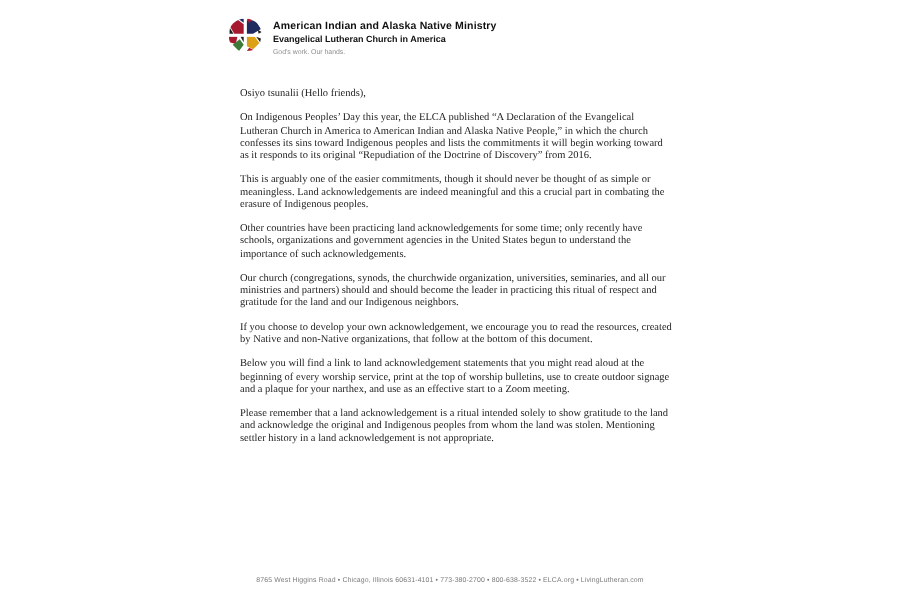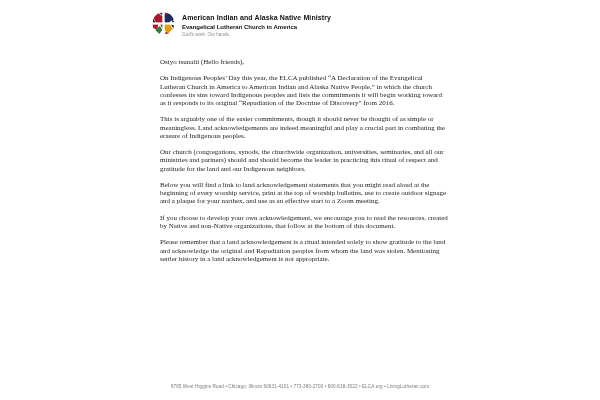--- a/index.html
+++ b/index.html
@@ -105,22 +105,23 @@
     <div class="header-text">
       <div class="ministry-name">American Indian and Alaska Native Ministry</div>
       <div class="church-name">Evangelical Lutheran Church in America</div>
       <div class="tagline">God's work. Our hands.</div>
     </div>
   </div>
 
   <div class="letter-body">
     <p>Osiyo tsunalii (Hello friends),</p>
     <p>On Indigenous Peoples’ Day this year, the ELCA published “A Declaration of the Evangelical Lutheran Church in America to American Indian and Alaska Native People,” in which the church confesses its sins toward Indigenous peoples and lists the commitments it will begin working toward as it responds to its original “Repudiation of the Doctrine of Discovery” from 2016.</p>
-    <p>This is arguably one of the easier commitments, though it should never be thought of as simple or meaningless. Land acknowledgements are indeed meaningful and play a crucial part in combating the erasure of Indigenous peoples.</p>
+    <p>This is arguably one of the easier commitments, though it should never be thought of as simple or meaningless. Land acknowledgements are indeed meaningful and this a crucial part in combating the erasure of Indigenous peoples.</p>
+    <p>Other countries have been practicing land acknowledgements for some time; only recently have schools, organizations and government agencies in the United States begun to understand the importance of such acknowledgements.</p>
     <p>Our church (congregations, synods, the churchwide organization, universities, seminaries, and all our ministries and partners) should and should become the leader in practicing this ritual of respect and gratitude for the land and our Indigenous neighbors.</p>
+    <p>If you choose to develop your own acknowledgement, we encourage you to read the resources, created by Native and non-Native organizations, that follow at the bottom of this document.</p>
     <p>Below you will find a link to land acknowledgement statements that you might read aloud at the beginning of every worship service, print at the top of worship bulletins, use to create outdoor signage and a plaque for your narthex, and use as an effective start to a Zoom meeting.</p>
-    <p>If you choose to develop your own acknowledgement, we encourage you to read the resources, created by Native and non-Native organizations, that follow at the bottom of this document.</p>
-    <p>Please remember that a land acknowledgement is a ritual intended solely to show gratitude to the land and acknowledge the original and Repudiation peoples from whom the land was stolen. Mentioning settler history in a land acknowledgement is not appropriate.</p>
+    <p>Please remember that a land acknowledgement is a ritual intended solely to show gratitude to the land and acknowledge the original and Indigenous peoples from whom the land was stolen. Mentioning settler history in a land acknowledgement is not appropriate.</p>
   </div>
 
   <div class="letter-footer">8765 West Higgins Road • Chicago, Illinois 60631-4101 • 773-380-2700 • 800-638-3522 • ELCA.org • LivingLutheran.com</div>
 
 </div>
 
 </body></html>

